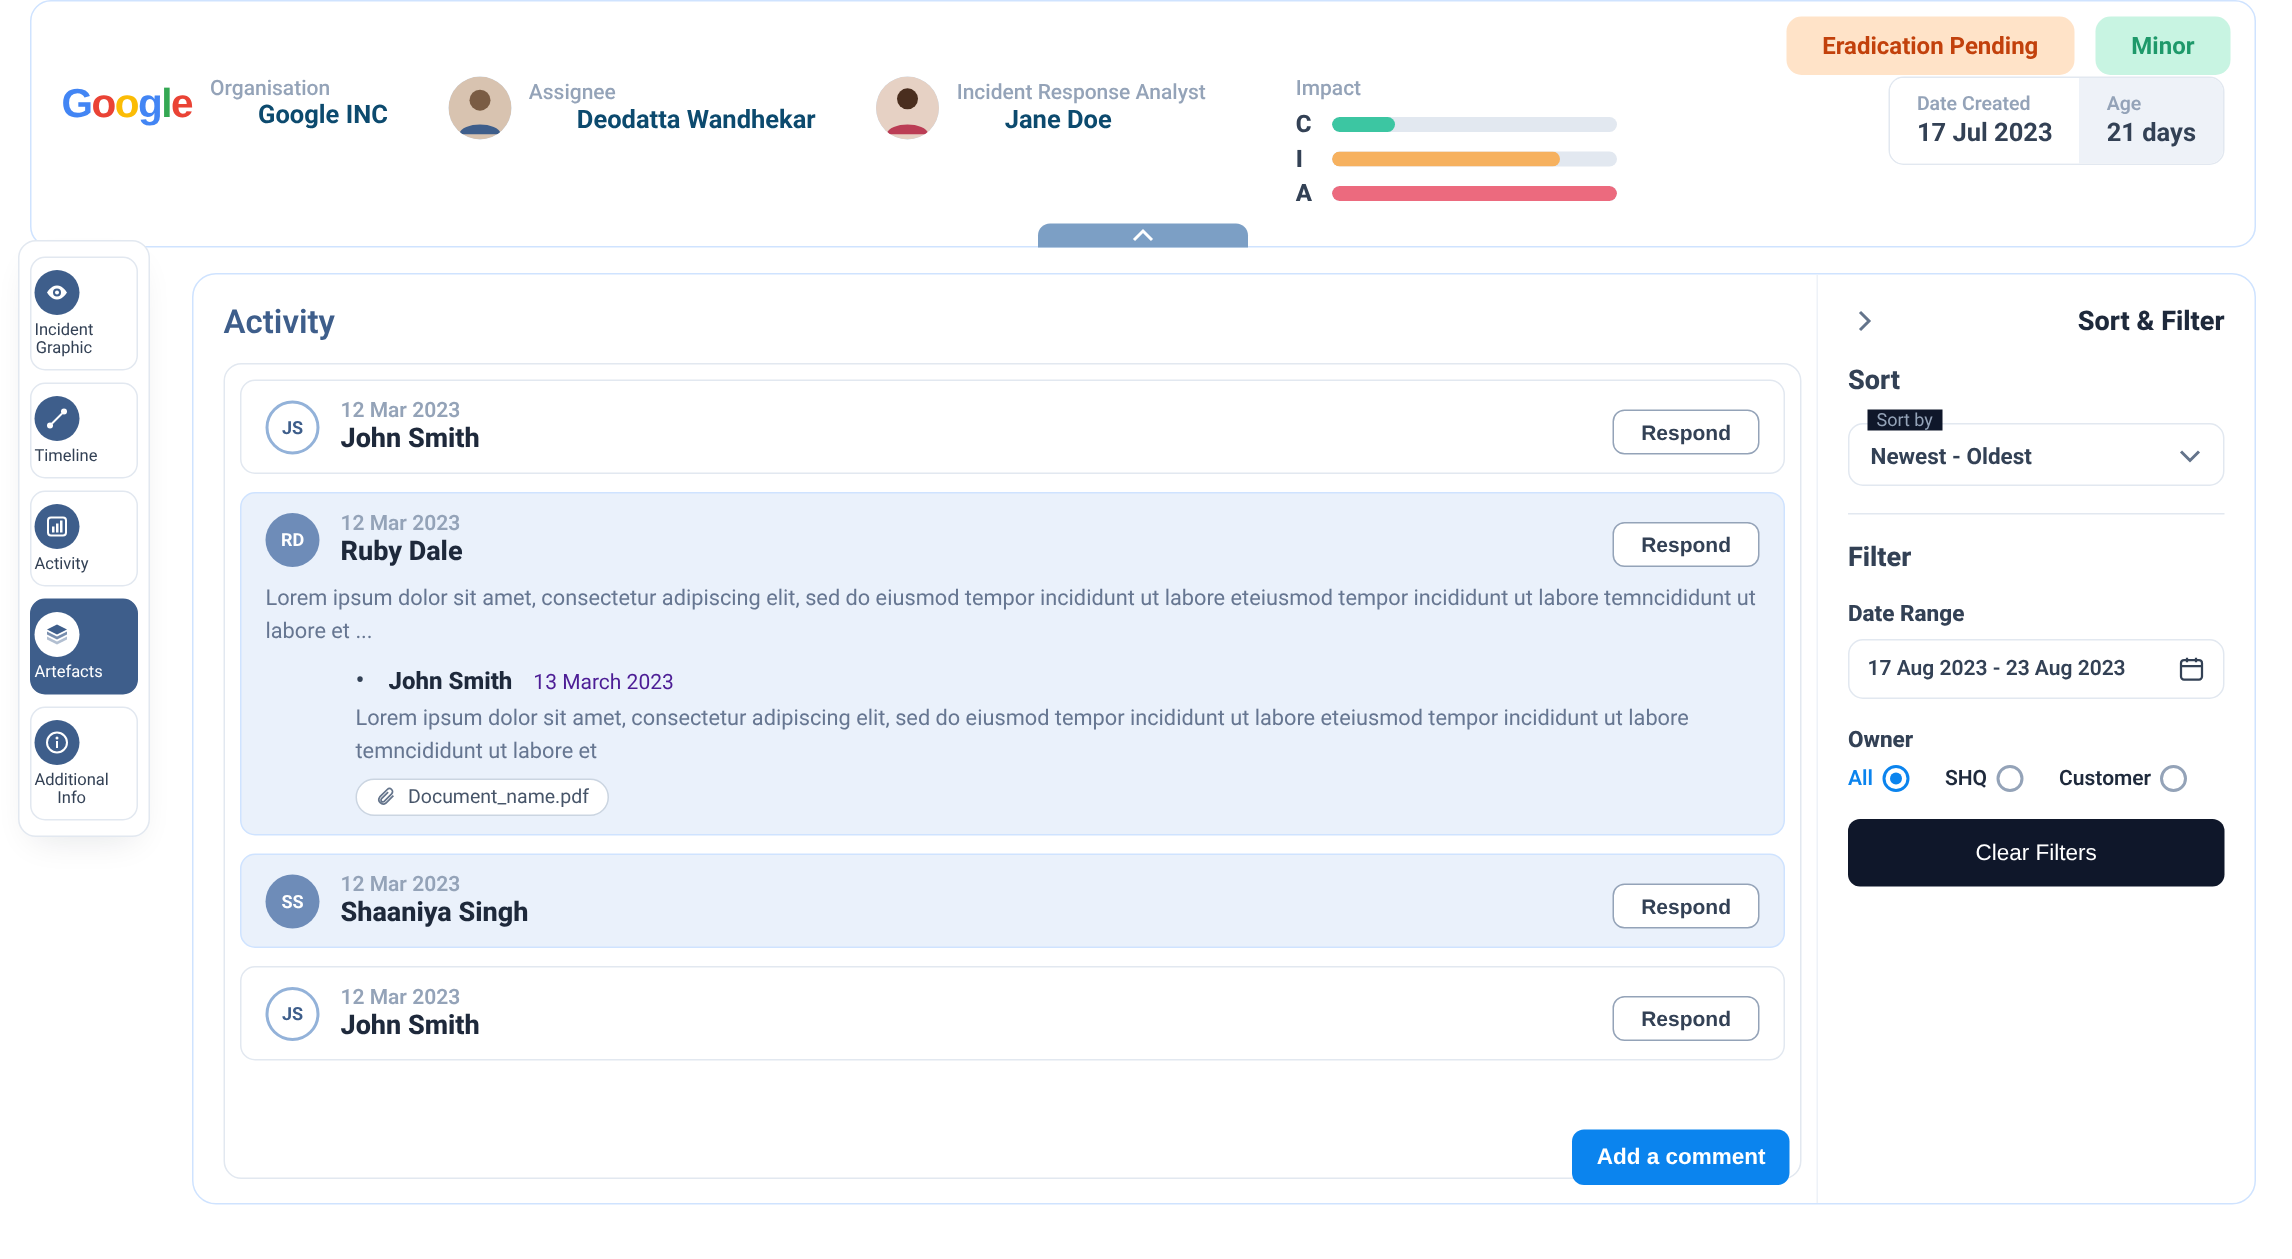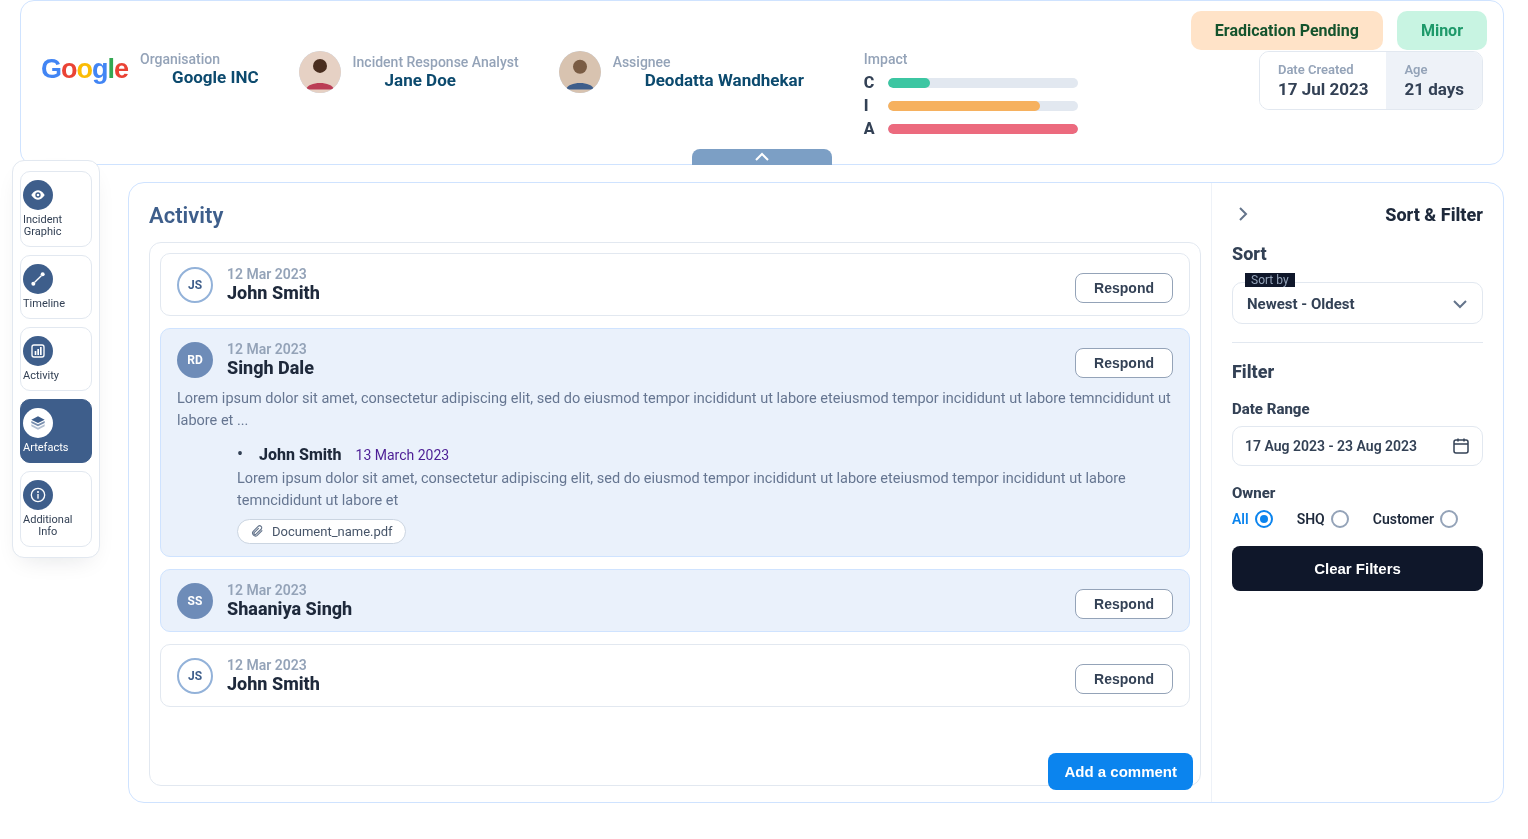--- a/index.html
+++ b/index.html
@@ -30,21 +30,21 @@
     font-weight: 700;
     color: #334155;
   }
   .badges { position: absolute; top: 10px; right: 16px; display: flex; gap: 14px; }
   .badge {
     padding: 10px 24px;
     border-radius: 10px;
     font-weight: 700;
     font-size: 16px;
   }
-  .badge-status { background: #ffe3c8; color: #14532d; }
+  .badge-status { background: #ffe3c8; color: #c2410c; }
   .badge-severity { background: #c8f4e2; color: #1e996a; }
 
   .meta-row { display: flex; align-items: flex-start; gap: 40px; margin-top: 26px; }
   .meta-item { display: flex; align-items: center; gap: 12px; }
   .meta-label { font-size: 14px; color: #94a3b8; font-weight: 500; }
   .meta-value { font-size: 17px; font-weight: 700; color: #0c4a6e; margin-left: 32px; }
   .google-logo {
     font-family: Arial, sans-serif;
     font-size: 27px;
     font-weight: 700;
@@ -193,21 +193,21 @@
     border:1px solid #e2e8f0; border-radius:10px; padding:10px 12px; font-weight:600; color:#334155; font-size:14px;
   }
   .radio-row { display:flex; align-items:center; gap:24px; font-size:14px; }
   .radio { display:flex; align-items:center; gap:6px; cursor:pointer; font-weight:600;}
   .radio .dot { width:18px; height:18px; border-radius:50%; border:2px solid #94a3b8; display:inline-block; position:relative;}
   .radio.selected { color:#0b84ee; }
   .radio.selected .dot { border-color:#0b84ee; }
   .radio.selected .dot::after { content:""; position:absolute; inset:3px; border-radius:50%; background:#0b84ee; }
 
   .clear-btn {
-    background:#0f172a; color:#fff; border:none; font-weight:700; font-size:15px;
+    background:#0f172a; color:#fff; border:none; font-weight:400; font-size:15px;
     padding:14px; border-radius:8px; cursor:pointer; text-align:center;
   }
 </style>
 </head>
 <body>
 
 <div class="header-card">
 
   <div class="badges">
     <span class="badge badge-status">Eradication Pending</span>
@@ -215,48 +215,48 @@
   </div>
 
   <div class="meta-row">
     <div class="meta-item">
       <span class="google-logo">
         <span class="g1">G</span><span class="g2">o</span><span class="g3">o</span><span class="g4">g</span><span class="g5">l</span><span class="g6">e</span>
       </span>
       <div>
         <div class="meta-label">Organisation</div>
         <div class="meta-value">Google INC</div>
+      </div>
+    </div>
+
+    <div class="meta-item">
+      <div class="avatar-img">
+        <svg viewBox="0 0 24 24" width="42" height="42">
+            <circle cx="12" cy="12" r="12" fill="#d8c3b0"></circle>
+            <circle cx="12" cy="9" r="4" fill="#7a5c44"></circle>
+            <path d="M4 22c1-5 15-5 16 0" fill="#3e5e8b"></path>
+          </svg>
+      </div>
+      <div>
+        <div class="meta-label">Assignee</div>
+        <div class="meta-value">Deodatta Wandhekar</div>
       </div>
     </div>
 
     <div class="meta-item">
       <div class="avatar-img">
         <svg viewBox="0 0 24 24" width="42" height="42">
             <circle cx="12" cy="12" r="12" fill="#e6d1c4"></circle>
             <circle cx="12" cy="8.5" r="4" fill="#4a2e1f"></circle>
             <path d="M4 22c1-5 15-5 16 0" fill="#bb3d55"></path>
           </svg>
       </div>
       <div>
         <div class="meta-label">Incident Response Analyst</div>
         <div class="meta-value">Jane Doe</div>
-      </div>
-    </div>
-
-    <div class="meta-item">
-      <div class="avatar-img">
-        <svg viewBox="0 0 24 24" width="42" height="42">
-            <circle cx="12" cy="12" r="12" fill="#d8c3b0"></circle>
-            <circle cx="12" cy="9" r="4" fill="#7a5c44"></circle>
-            <path d="M4 22c1-5 15-5 16 0" fill="#3e5e8b"></path>
-          </svg>
-      </div>
-      <div>
-        <div class="meta-label">Assignee</div>
-        <div class="meta-value">Deodatta Wandhekar</div>
       </div>
     </div>
 
     <div class="impact-block">
       <div class="impact-title">Impact</div>
       <div class="impact-row">
         <span class="impact-letter">C</span>
         <div class="impact-bar">
             <div class="impact-fill" id="imp-c" style="width: 22%; background: rgb(60, 198, 162);"></div>
           </div>
@@ -359,21 +359,21 @@
               <span class="entry-name">John Smith</span>
             </div>
             <button class="respond-btn">Respond</button>
           </div>
         </div>
         <div class="entry filled">
           <div class="entry-head">
             <div class="entry-avatar solid">RD</div>
             <div class="entry-meta">
               <span class="entry-date">12 Mar 2023</span>
-              <span class="entry-name">Singh Dale</span>
+              <span class="entry-name">Ruby Dale</span>
             </div>
             <button class="respond-btn">Respond</button>
           </div>
           <div class="entry-body">Lorem ipsum dolor sit amet, consectetur adipiscing elit, sed do eiusmod tempor incididunt ut labore eteiusmod tempor incididunt ut labore temncididunt ut labore et ...</div>
           <div class="reply"><div class="reply-head">
               <span class="reply-bullet">•</span>
               <span class="reply-name">John Smith</span>
               <span class="reply-date">13 March 2023</span>
             </div><div class="entry-body" style="margin-top:4px">Lorem ipsum dolor sit amet, consectetur adipiscing elit, sed do eiusmod tempor incididunt ut labore eteiusmod tempor incididunt ut labore temncididunt ut labore et</div><span class="attachment-chip">
               <svg width="14" height="14" viewBox="0 0 24 24">

